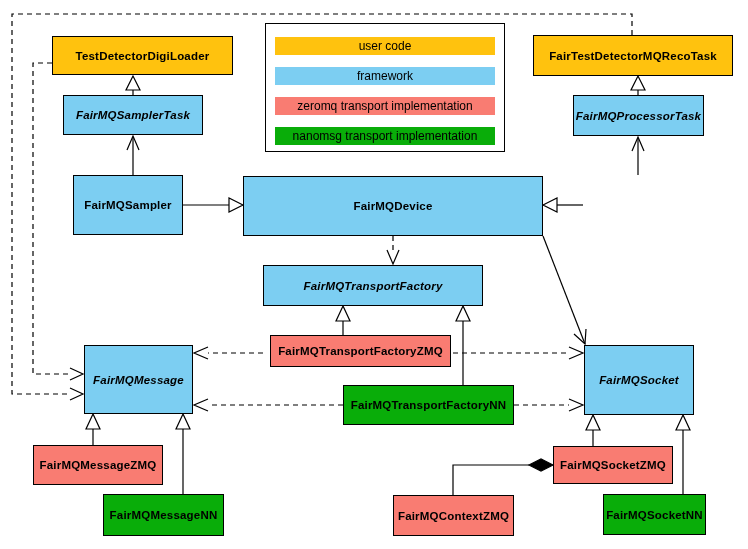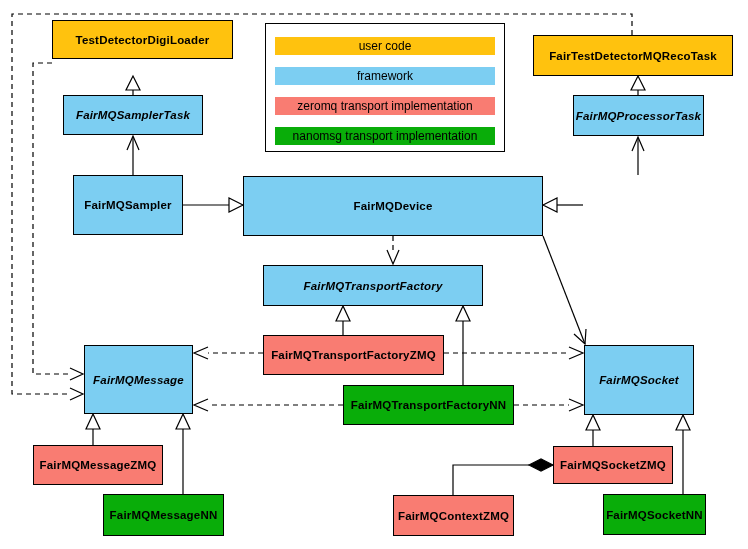--- a/index.html
+++ b/index.html
@@ -142,36 +142,36 @@
     </g>
   </svg>
 
   <div class="legend">
     <div class="bar c-user" style="top:13px">user code</div>
     <div class="bar c-fw" style="top:43px">framework</div>
     <div class="bar c-zmq" style="top:73px">zeromq transport implementation</div>
     <div class="bar c-nn" style="top:103px">nanomsg transport implementation</div>
   </div>
 
-  <div class="node c-user" style="left:52px;top:20px;width:181px;height:39px">TestDetectorDigiLoader</div>
+  <div class="node c-user" style="left:52px;top:36px;width:181px;height:39px">TestDetectorDigiLoader</div>
 
   <div class="node c-user" style="left:533px;top:35px;width:200px;height:41px">FairTestDetectorMQRecoTask</div>
 
   <div class="node c-fw abstract" style="left:63px;top:95px;width:140px;height:40px">FairMQSamplerTask</div>
 
   <div class="node c-fw abstract" style="left:573px;top:95px;width:131px;height:41px">FairMQProcessorTask</div>
 
   <div class="node c-fw" style="left:73px;top:175px;width:110px;height:60px">FairMQSampler</div>
 
   <div class="node c-fw" style="left:243px;top:176px;width:300px;height:60px">FairMQDevice</div>
 
 
   <div class="node c-fw abstract" style="left:263px;top:265px;width:220px;height:41px">FairMQTransportFactory</div>
 
-  <div class="node c-zmq" style="left:263px;top:335px;width:181px;height:40px">FairMQTransportFactoryZMQ</div>
+  <div class="node c-zmq" style="left:270px;top:335px;width:181px;height:32px">FairMQTransportFactoryZMQ</div>
 
   <div class="node c-nn" style="left:343px;top:385px;width:171px;height:40px">FairMQTransportFactoryNN</div>
 
   <div class="node c-fw abstract" style="left:84px;top:345px;width:109px;height:69px">FairMQMessage</div>
 
   <div class="node c-fw abstract" style="left:584px;top:345px;width:110px;height:70px">FairMQSocket</div>
 
   <div class="node c-zmq" style="left:33px;top:445px;width:130px;height:40px">FairMQMessageZMQ</div>
 
   <div class="node c-nn" style="left:103px;top:494px;width:121px;height:42px">FairMQMessageNN</div>

